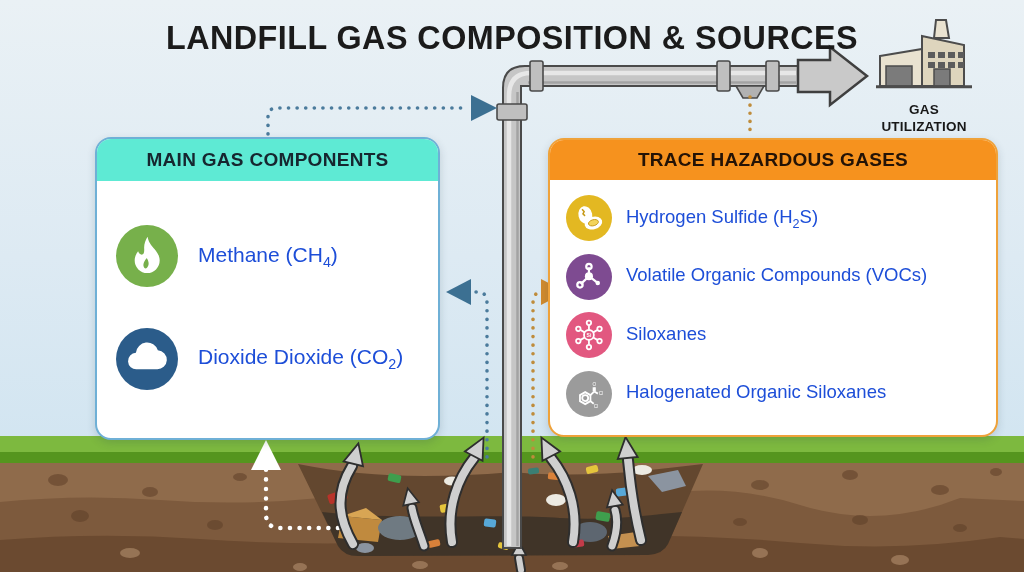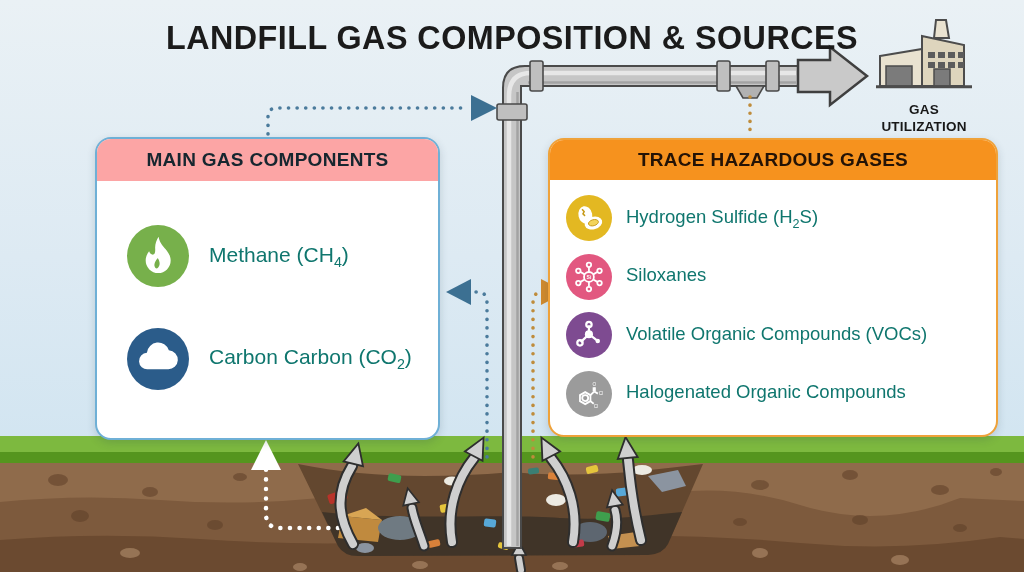--- a/index.html
+++ b/index.html
@@ -23,36 +23,36 @@
     background:#fff; border-radius:16px;
     box-shadow:0 3px 8px rgba(40,60,80,.18);
     overflow:hidden; display:flex; flex-direction:column;
   }
   #main-panel  { left:95px;  top:137px; width:345px; height:303px; border:2px solid #6fb0d6; }
   #trace-panel { left:548px; top:138px; width:450px; height:299px; border:2px solid #efa23a; }
   .panel-header {
     flex:0 0 auto; display:flex; align-items:center; justify-content:center;
     font-weight:800; letter-spacing:.3px;
   }
-  #main-panel  .panel-header { height:42px; background:#fca5a5; color:#16262f; font-size:19px; }
+  #main-panel  .panel-header { height:42px; background:#5eead4; color:#16262f; font-size:19px; }
   #trace-panel .panel-header { height:40px; background:#f6921e; color:#241306; font-size:19px; }
   .panel-body { flex:1; display:flex; flex-direction:column; justify-content:space-evenly; }
-  #main-panel  .panel-body { padding:4px 14px 8px 30px; }
+  #main-panel  .panel-body { padding:4px 14px 8px 19px; }
   #trace-panel .panel-body { padding:3px 10px 6px 16px; }
   .gas-row { display:flex; align-items:center; }
   #main-panel  .gas-row { gap:20px; }
   #trace-panel .gas-row { gap:14px; }
   .icon-circle {
     border-radius:50%; flex:0 0 auto; display:flex;
     align-items:center; justify-content:center;
   }
   #main-panel  .icon-circle { width:62px; height:62px; }
   #trace-panel .icon-circle { width:46px; height:46px; }
   .icon-circle svg { width:78%; height:78%; }
-  .gas-label { color:#0f766e; }
+  .gas-label { color:#1d4ed8; }
   #main-panel  .gas-label { font-size:21px; }
   #trace-panel .gas-label { font-size:18.5px; }
   .gas-label sub { font-size:68%; }
 
   
   #facility { top:16px; left:866px; width:116px; text-align:center; }
   #facility svg { width:104px; height:86px; display:block; margin:0 auto; }
   .facility-label { font-size:13.5px; font-weight:800; color:#181818; line-height:1.25; letter-spacing:.2px; }
 
   #scene-svg { inset:0; width:1024px; height:572px; }
@@ -239,41 +239,58 @@
         </div>
         <div class="gas-label"><span>Methane (CH</span><sub>4</sub><span>)</span></div>
       </div>
 
       <div class="gas-row">
         <div class="icon-circle" style="background: rgb(43, 92, 138);">
           <svg viewBox="0 0 24 24" aria-hidden="true">
             <path fill="#fff" d="M6.8 17.5a4.1 4.1 0 0 1-.4-8.2 5.6 5.6 0 0 1 10.9-1.2 3.9 3.9 0 0 1-.5 9.4z"></path>
           </svg>
         </div>
-        <div class="gas-label"><span>Carbon Carbon (CO</span><sub>2</sub><span>)</span></div>
+        <div class="gas-label"><span>Dioxide Dioxide (CO</span><sub>2</sub><span>)</span></div>
       </div>
 
 
     </div>
   </div>
 
   <div id="trace-panel" class="panel abs">
     <div class="panel-header">TRACE HAZARDOUS GASES</div>
     <div class="panel-body">
 
       <div class="gas-row">
         <div class="icon-circle" style="background: rgb(227, 184, 34);">
           <svg viewBox="0 0 24 24" aria-hidden="true">
             <ellipse cx="9.6" cy="10" rx="4.6" ry="5.9" fill="#fff" transform="rotate(-12 9.6 10)"></ellipse>
             <polyline points="7.4,6.2 8.8,7.8 8,9.3 9.4,10.6" fill="none" stroke="#c79a18" stroke-width="1"></polyline>
             <ellipse cx="15" cy="15.4" rx="6" ry="4.2" fill="#fff" transform="rotate(-16 15 15.4)"></ellipse>
             <ellipse cx="15" cy="15.2" rx="3.4" ry="2" fill="#f3d45b" stroke="#c79a18" stroke-width=".6" transform="rotate(-16 15 15.2)"></ellipse>
           </svg>
         </div>
         <div class="gas-label"><span>Hydrogen Sulfide (H</span><sub>2</sub><span>S)</span></div>
+      </div>
+
+      <div class="gas-row">
+        <div class="icon-circle" style="background: rgb(126, 75, 145);">
+          <svg viewBox="0 0 24 24" aria-hidden="true">
+            <g stroke="#fff" stroke-width="1.5" fill="none">
+              <line x1="12" y1="11.5" x2="12" y2="5.5"></line>
+                <line x1="12" y1="11.5" x2="6.5" y2="16.8"></line>
+                <line x1="12" y1="11.5" x2="17.4" y2="15.6"></line>
+              <circle cx="12" cy="5" r="1.8"></circle>
+                <circle cx="6" cy="17.3" r="1.8"></circle>
+            </g>
+            <circle cx="12" cy="11.5" r="2.7" fill="#fff"></circle>
+            <circle cx="17.9" cy="16" r="1.5" fill="#fff"></circle>
+          </svg>
+        </div>
+        <div class="gas-label"><span>Volatile Organic Compounds (VOCs)</span><sub></sub><span></span></div>
       </div>
 
       <div class="gas-row">
         <div class="icon-circle" style="background: rgb(226, 88, 128);">
           <svg viewBox="0 0 24 24" aria-hidden="true">
             <g stroke="#fff" stroke-width="1.2" fill="none">
               <line x1="12" y1="8.6" x2="12" y2="5.6"></line>
                 <line x1="12" y1="15.4" x2="12" y2="18.4"></line>
               <line x1="14.9" y1="10.3" x2="17.6" y2="8.7"></line>
                 <line x1="9.1" y1="10.3" x2="6.4" y2="8.7"></line>
@@ -286,54 +303,37 @@
               <circle cx="19.1" cy="16.1" r="1.5"></circle>
                 <circle cx="4.9" cy="16.1" r="1.5"></circle>
               <circle cx="12" cy="12" r="3.3"></circle>
             </g>
             <text x="12" y="13.3" font-size="3.4" font-weight="bold" fill="#fff" text-anchor="middle">Si</text>
           </svg>
         </div>
         <div class="gas-label"><span>Siloxanes</span><sub></sub><span></span></div>
       </div>
 
-      <div class="gas-row">
-        <div class="icon-circle" style="background: rgb(126, 75, 145);">
-          <svg viewBox="0 0 24 24" aria-hidden="true">
-            <g stroke="#fff" stroke-width="1.5" fill="none">
-              <line x1="12" y1="11.5" x2="12" y2="5.5"></line>
-                <line x1="12" y1="11.5" x2="6.5" y2="16.8"></line>
-                <line x1="12" y1="11.5" x2="17.4" y2="15.6"></line>
-              <circle cx="12" cy="5" r="1.8"></circle>
-                <circle cx="6" cy="17.3" r="1.8"></circle>
-            </g>
-            <circle cx="12" cy="11.5" r="2.7" fill="#fff"></circle>
-            <circle cx="17.9" cy="16" r="1.5" fill="#fff"></circle>
-          </svg>
-        </div>
-        <div class="gas-label"><span>Volatile Organic Compounds (VOCs)</span><sub></sub><span></span></div>
-      </div>
-
 
       <div class="gas-row">
         <div class="icon-circle" style="background: rgb(155, 155, 155);">
           <svg viewBox="0 0 24 24" aria-hidden="true">
             <g stroke="#fff" stroke-width="1.2" fill="none">
               <polygon points="9.5,10.8 13,12.8 13,16.8 9.5,18.8 6,16.8 6,12.8"></polygon>
               <circle cx="9.5" cy="14.8" r="2"></circle>
               <line x1="13" y1="12.8" x2="15.5" y2="10.4"></line>
               <line x1="15.1" y1="10.4" x2="15.1" y2="7.6"></line>
                 <line x1="16" y1="10.4" x2="16" y2="7.6"></line>
               <line x1="15.5" y1="10.4" x2="18" y2="11.8"></line>
               <line x1="13" y1="16.8" x2="15.2" y2="18.6"></line>
             </g>
             <text x="15.6" y="6.6" font-size="3.2" fill="#fff" text-anchor="middle">O</text>
             <text x="20" y="13" font-size="3.2" fill="#fff" text-anchor="middle">Cl</text>
             <text x="16.8" y="21.2" font-size="3.2" fill="#fff" text-anchor="middle">Cl</text>
           </svg>
         </div>
-        <div class="gas-label"><span>Halogenated Organic Compounds</span><sub></sub><span></span></div>
+        <div class="gas-label"><span>Halogenated Organic Siloxanes</span><sub></sub><span></span></div>
       </div>
 
     </div>
   </div>
 
 </div>
 
 </body></html>

